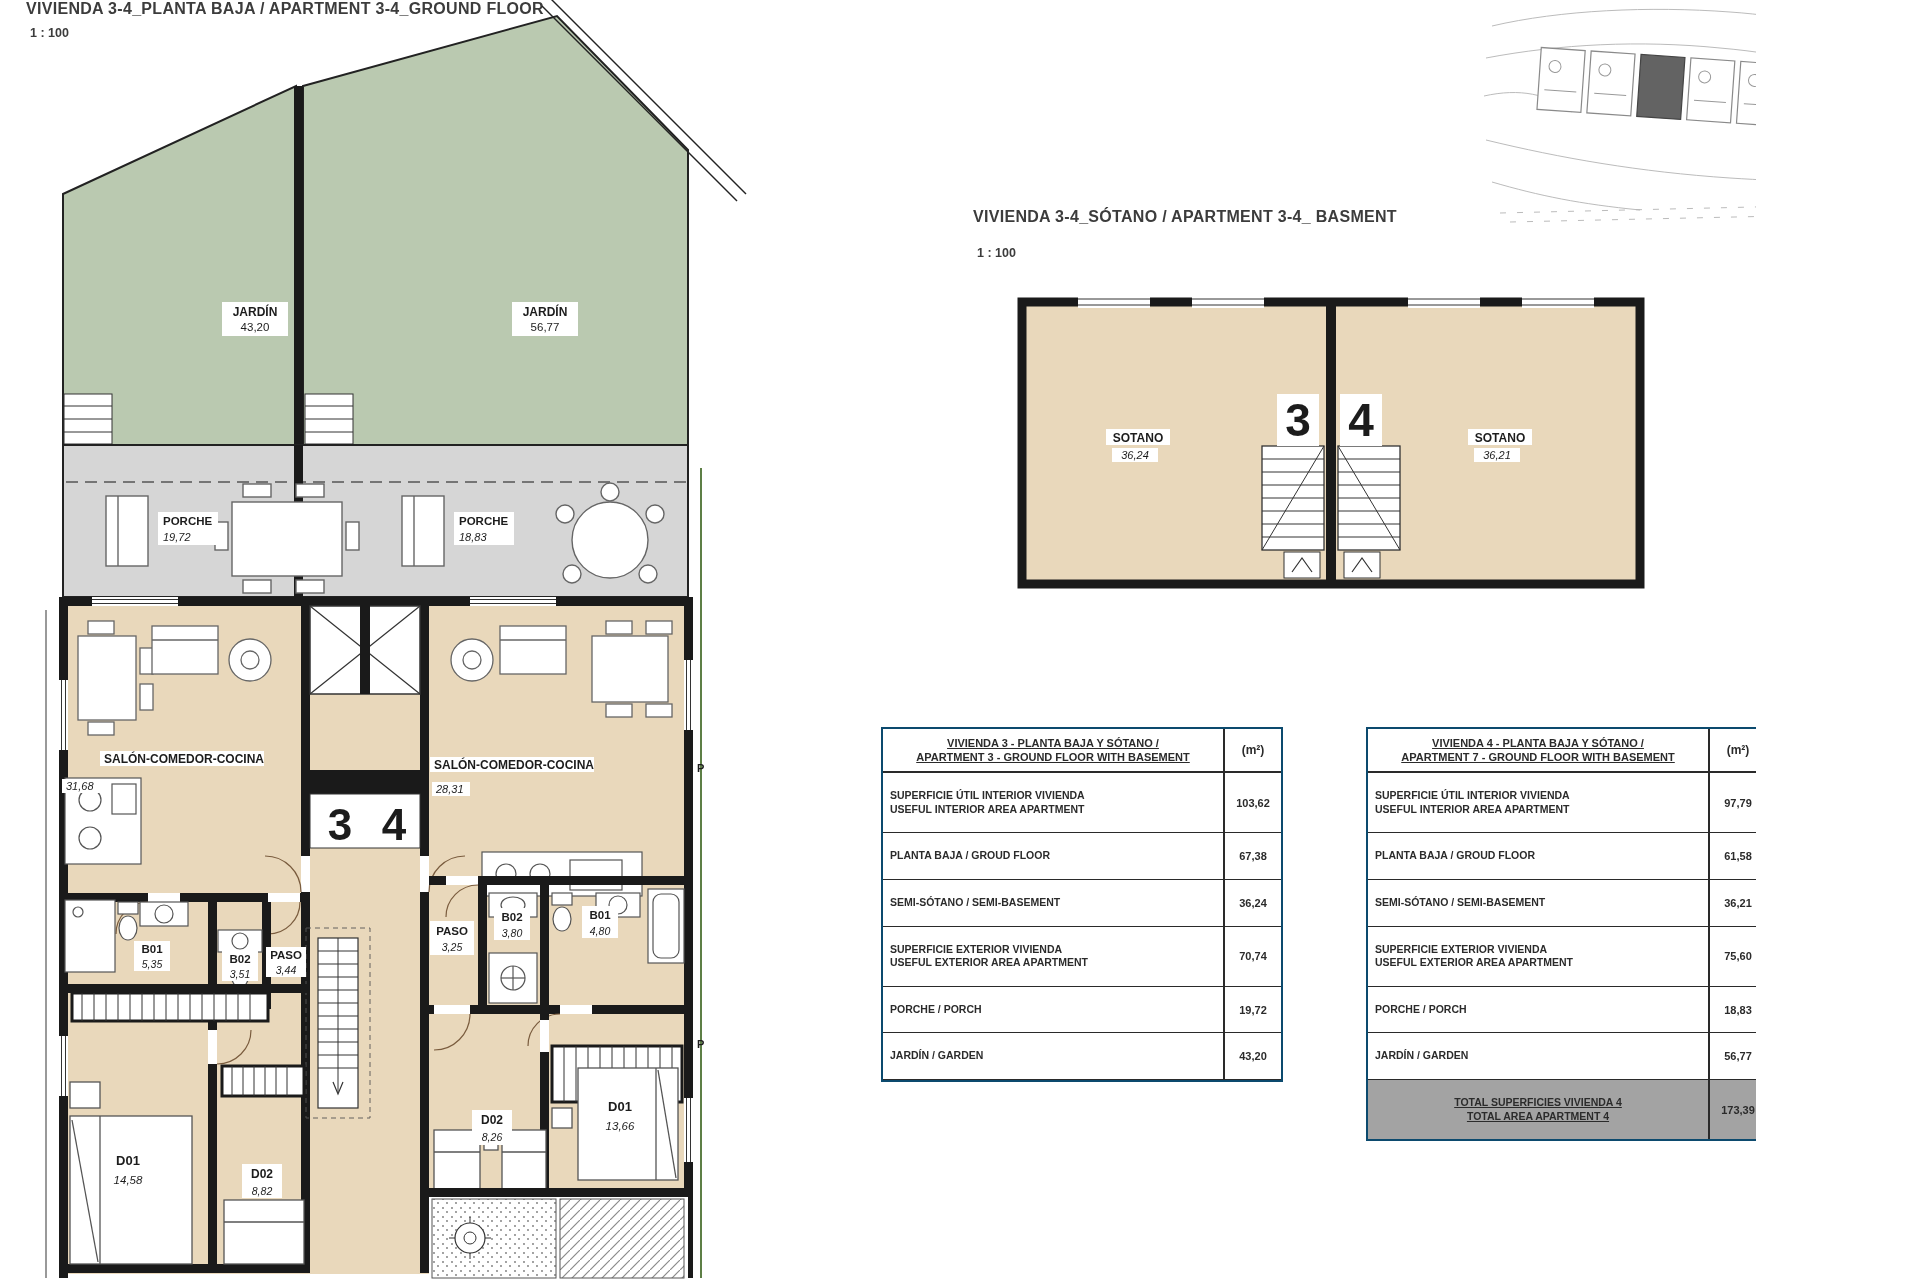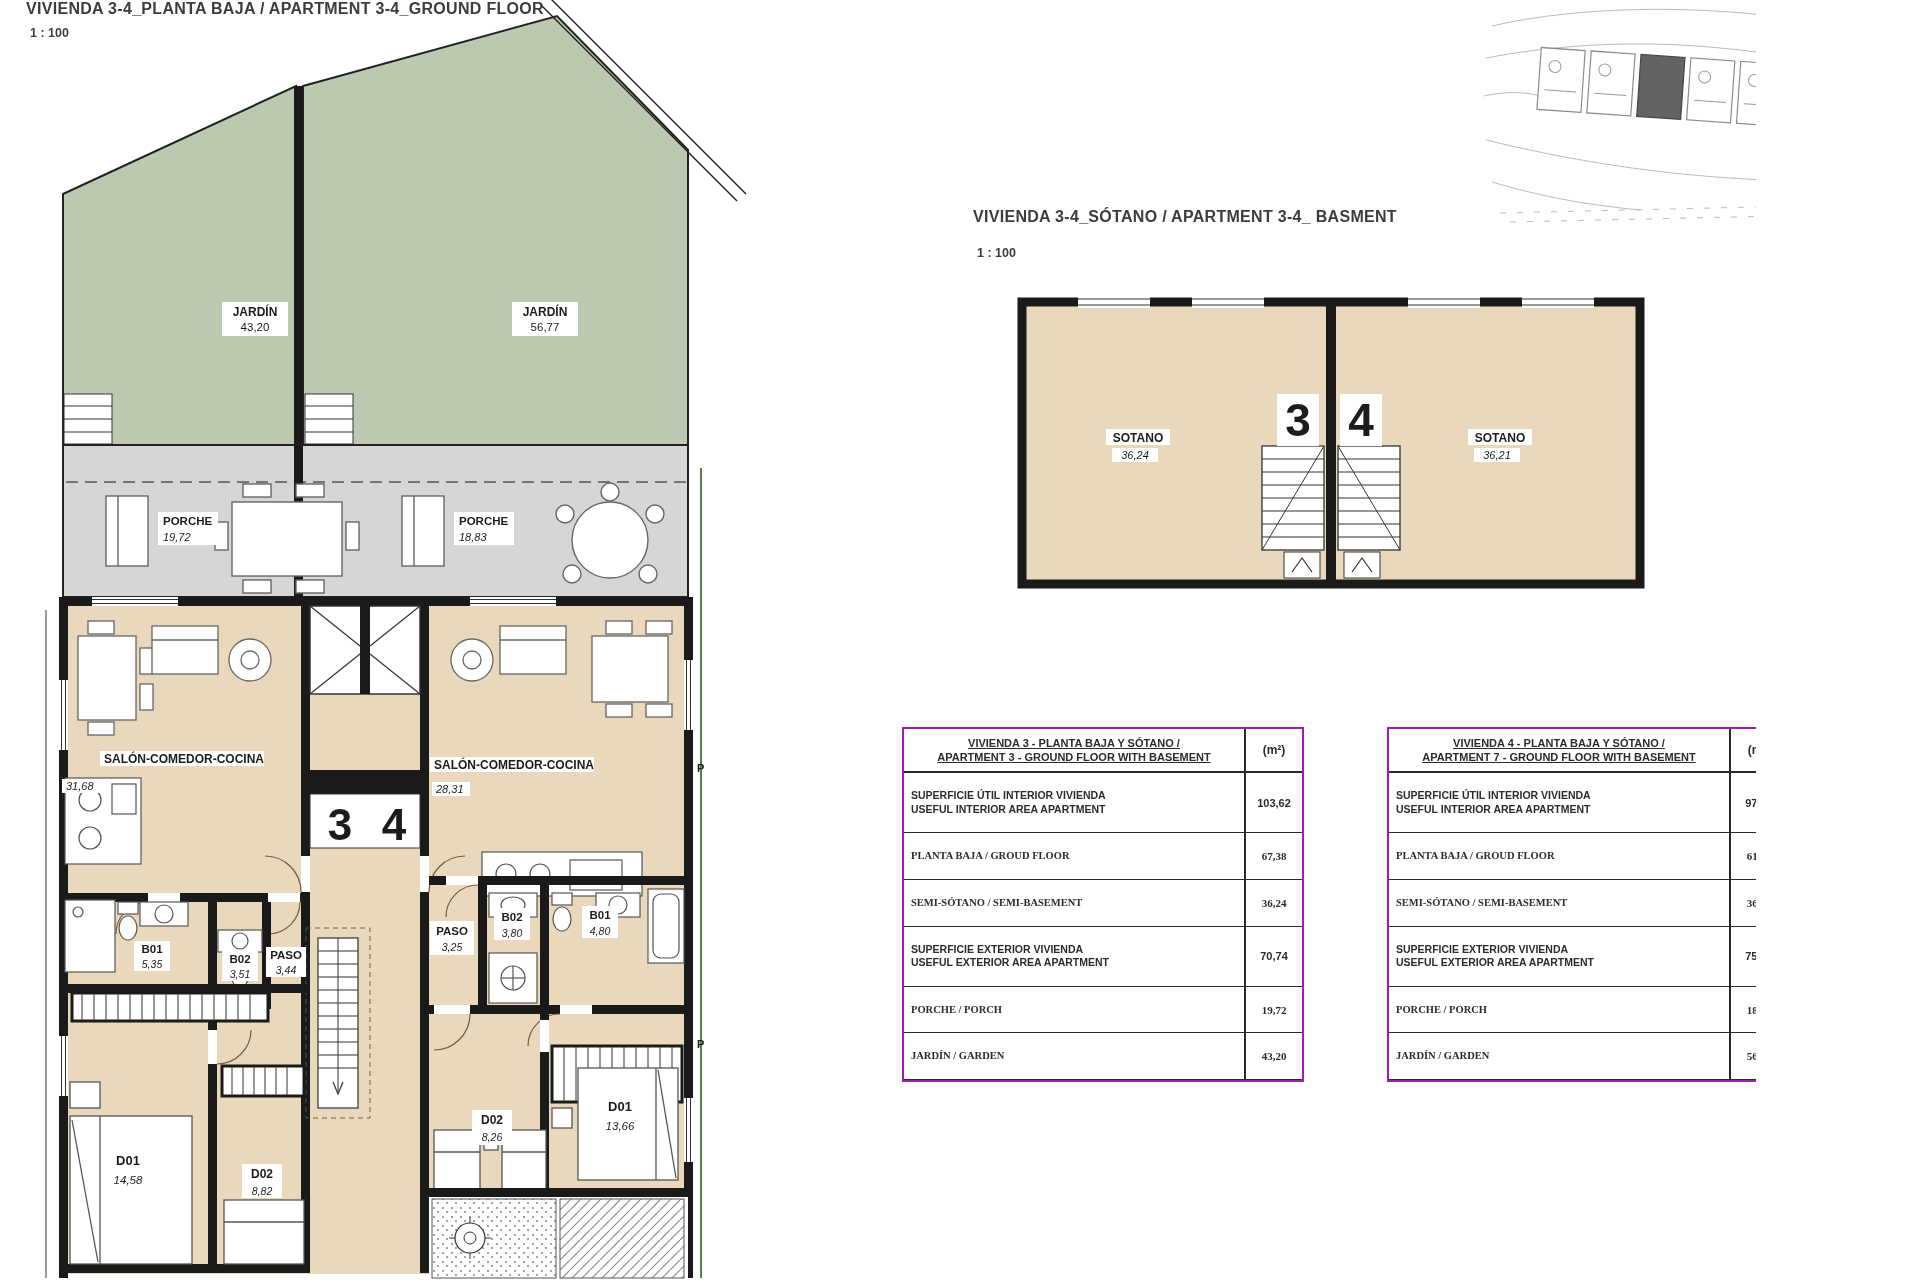--- a/index.html
+++ b/index.html
@@ -6,31 +6,31 @@
   .canvas{position:relative;width:1756px;height:1280px;background:#ffffff;overflow:hidden;
           font-family:"Liberation Sans",sans-serif;color:#2b2b2b;}
   .abs{position:absolute;}
   .plan-title{font-size:16px;font-weight:bold;color:#3c3c3c;letter-spacing:.3px;white-space:nowrap;}
   .plan-scale{font-size:12.5px;font-weight:bold;color:#3c3c3c;}
   svg text{font-family:"Liberation Sans",sans-serif;fill:#1c1c1c;}
   .lbl{font-weight:bold;}
   .num-it{font-style:italic;}
 
   
-  .areatable{position:absolute;width:398px;border:2px solid #a21caf;background:#fff;margin-left:21px;}
+  .areatable{position:absolute;width:398px;border:2px solid #0c4a6e;background:#fff;}
   .at-header{display:flex;border-bottom:2px solid #2a2a2a;min-height:42px;}
   .at-title{flex:1;display:flex;flex-direction:column;justify-content:center;text-align:center;
             padding:4px 4px;border-right:2px solid #2a2a2a;font-weight:bold;font-size:11px;line-height:1.3;}
   .at-title span{text-decoration:underline;}
   .at-unit{width:56px;display:flex;align-items:center;justify-content:center;font-weight:bold;font-size:12px;}
   .at-row{display:flex;border-bottom:1.5px solid #2a2a2a;}
   .at-label{flex:1;display:flex;flex-direction:column;justify-content:center;padding:16px 7px;
             border-right:2px solid #2a2a2a;font-size:10.5px;font-weight:bold;line-height:1.3;}
   .at-value{width:56px;display:flex;align-items:center;justify-content:center;font-size:11px;font-weight:bold;}
-  .h36{min-height:36px;} .h27{min-height:27px;font-family:Liberation Serif, serif;}
+  .h36{min-height:36px;} .h27{min-height:27px;}
   .at-total{display:flex;background:#a3a3a3;min-height:42px;}
   .at-total .at-label{align-items:center;text-align:center;}
   .at-total .at-label span{text-decoration:underline;}
   .disclaimer{font-size:12.5px;line-height:16px;color:#1e1e1e;}
 </style>
 </head>
 <body>
 
 <div class="canvas">
 
@@ -603,16 +603,23 @@
           <span>PORCHE / PORCH</span>
         </div>
       <div class="at-value">18,83</div>
     </div>
     <div class="at-row h27">
       <div class="at-label">
           <span>JARDÍN / GARDEN</span>
         </div>
       <div class="at-value">56,77</div>
     </div>
+    <div class="at-total">
+      <div class="at-label">
+          <span>TOTAL SUPERFICIES VIVIENDA 4</span>
+          <span>TOTAL AREA APARTMENT 4</span>
+        </div>
+      <div class="at-value">173,39</div>
+    </div>
   </div>
 
 
 </div>
 
 </body></html>

